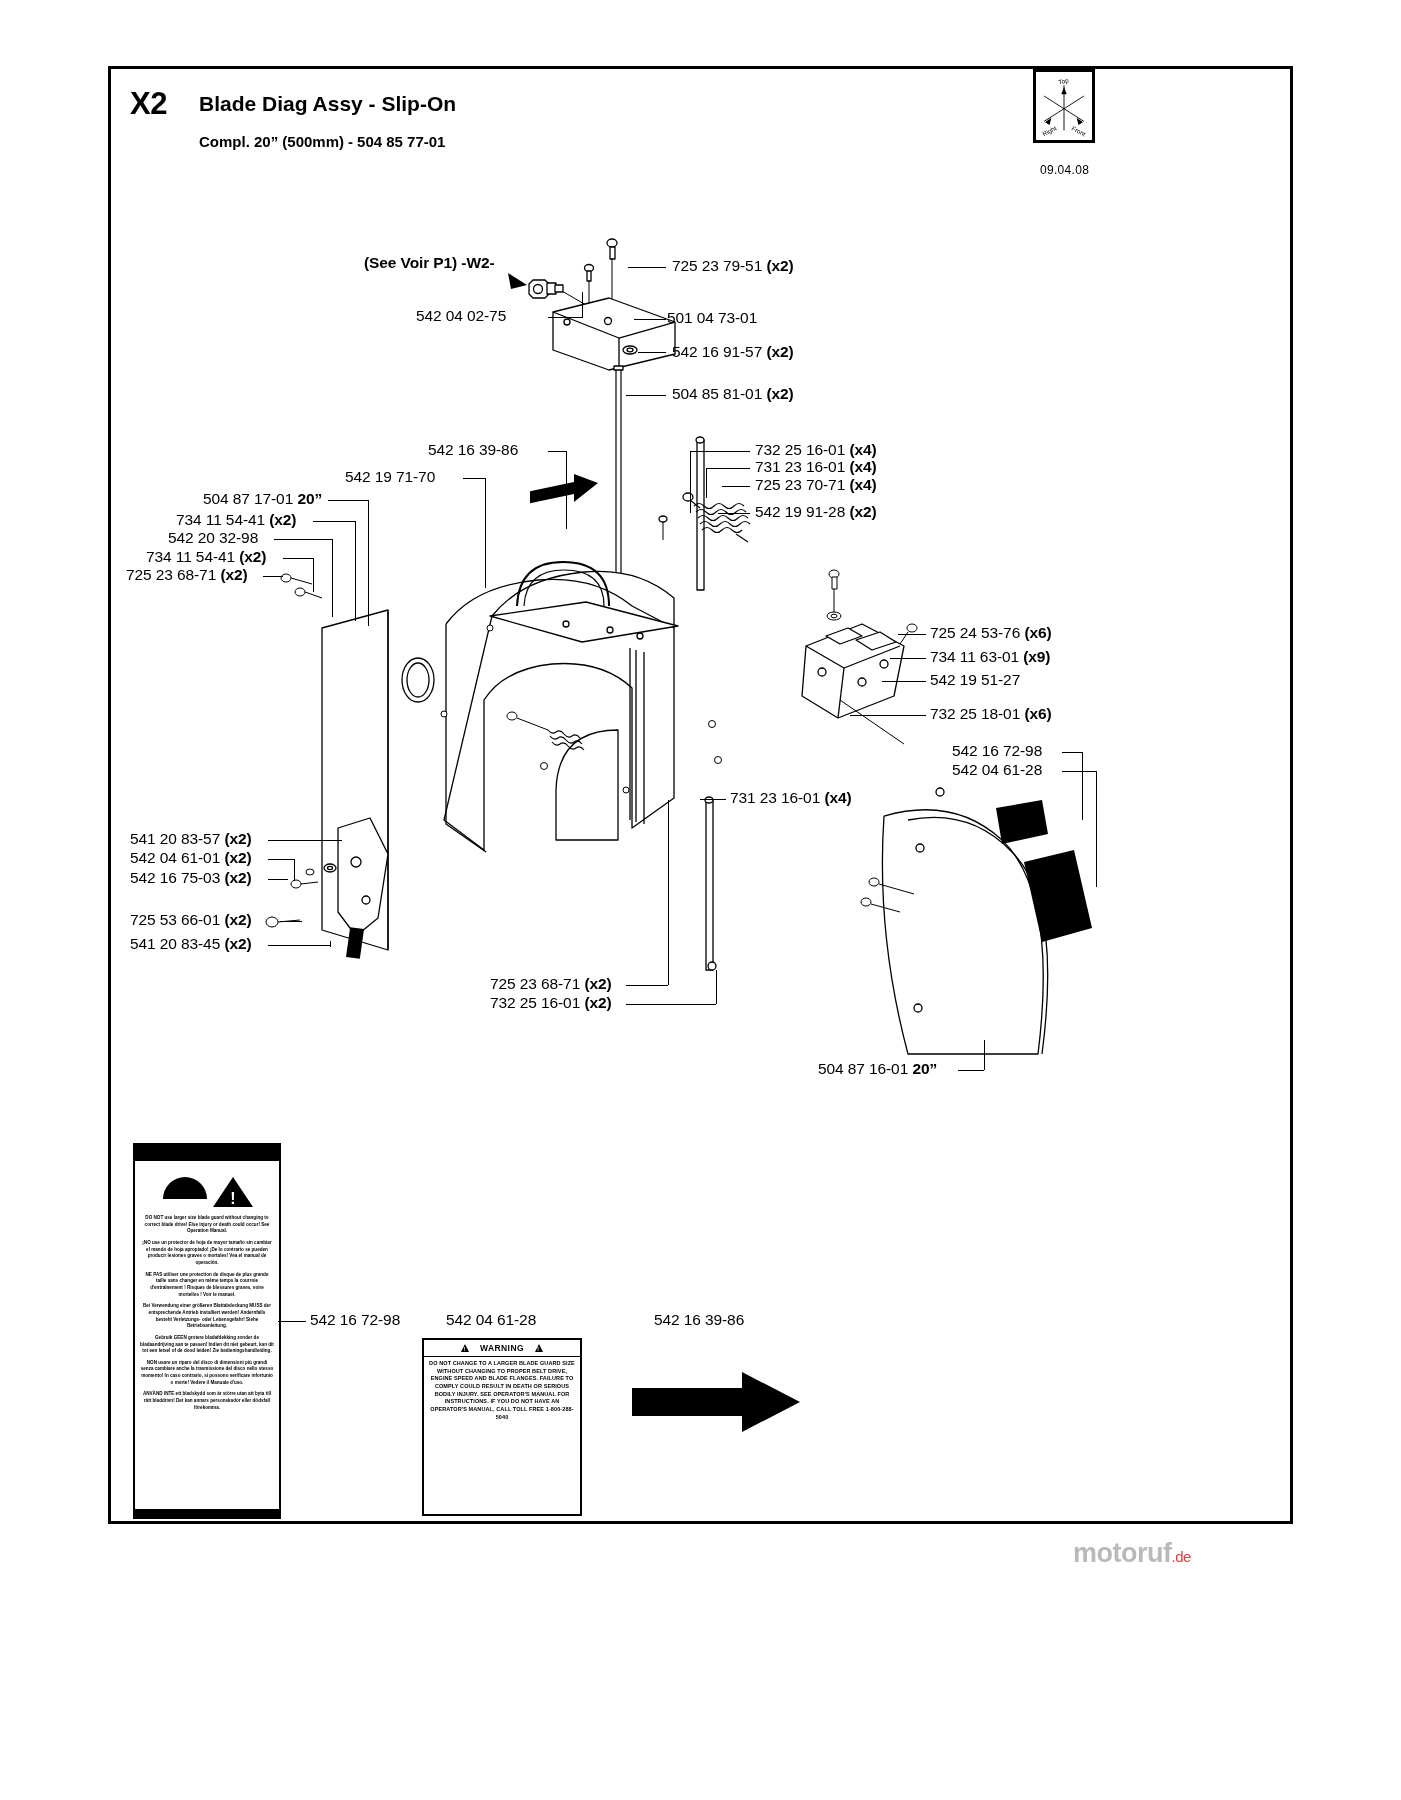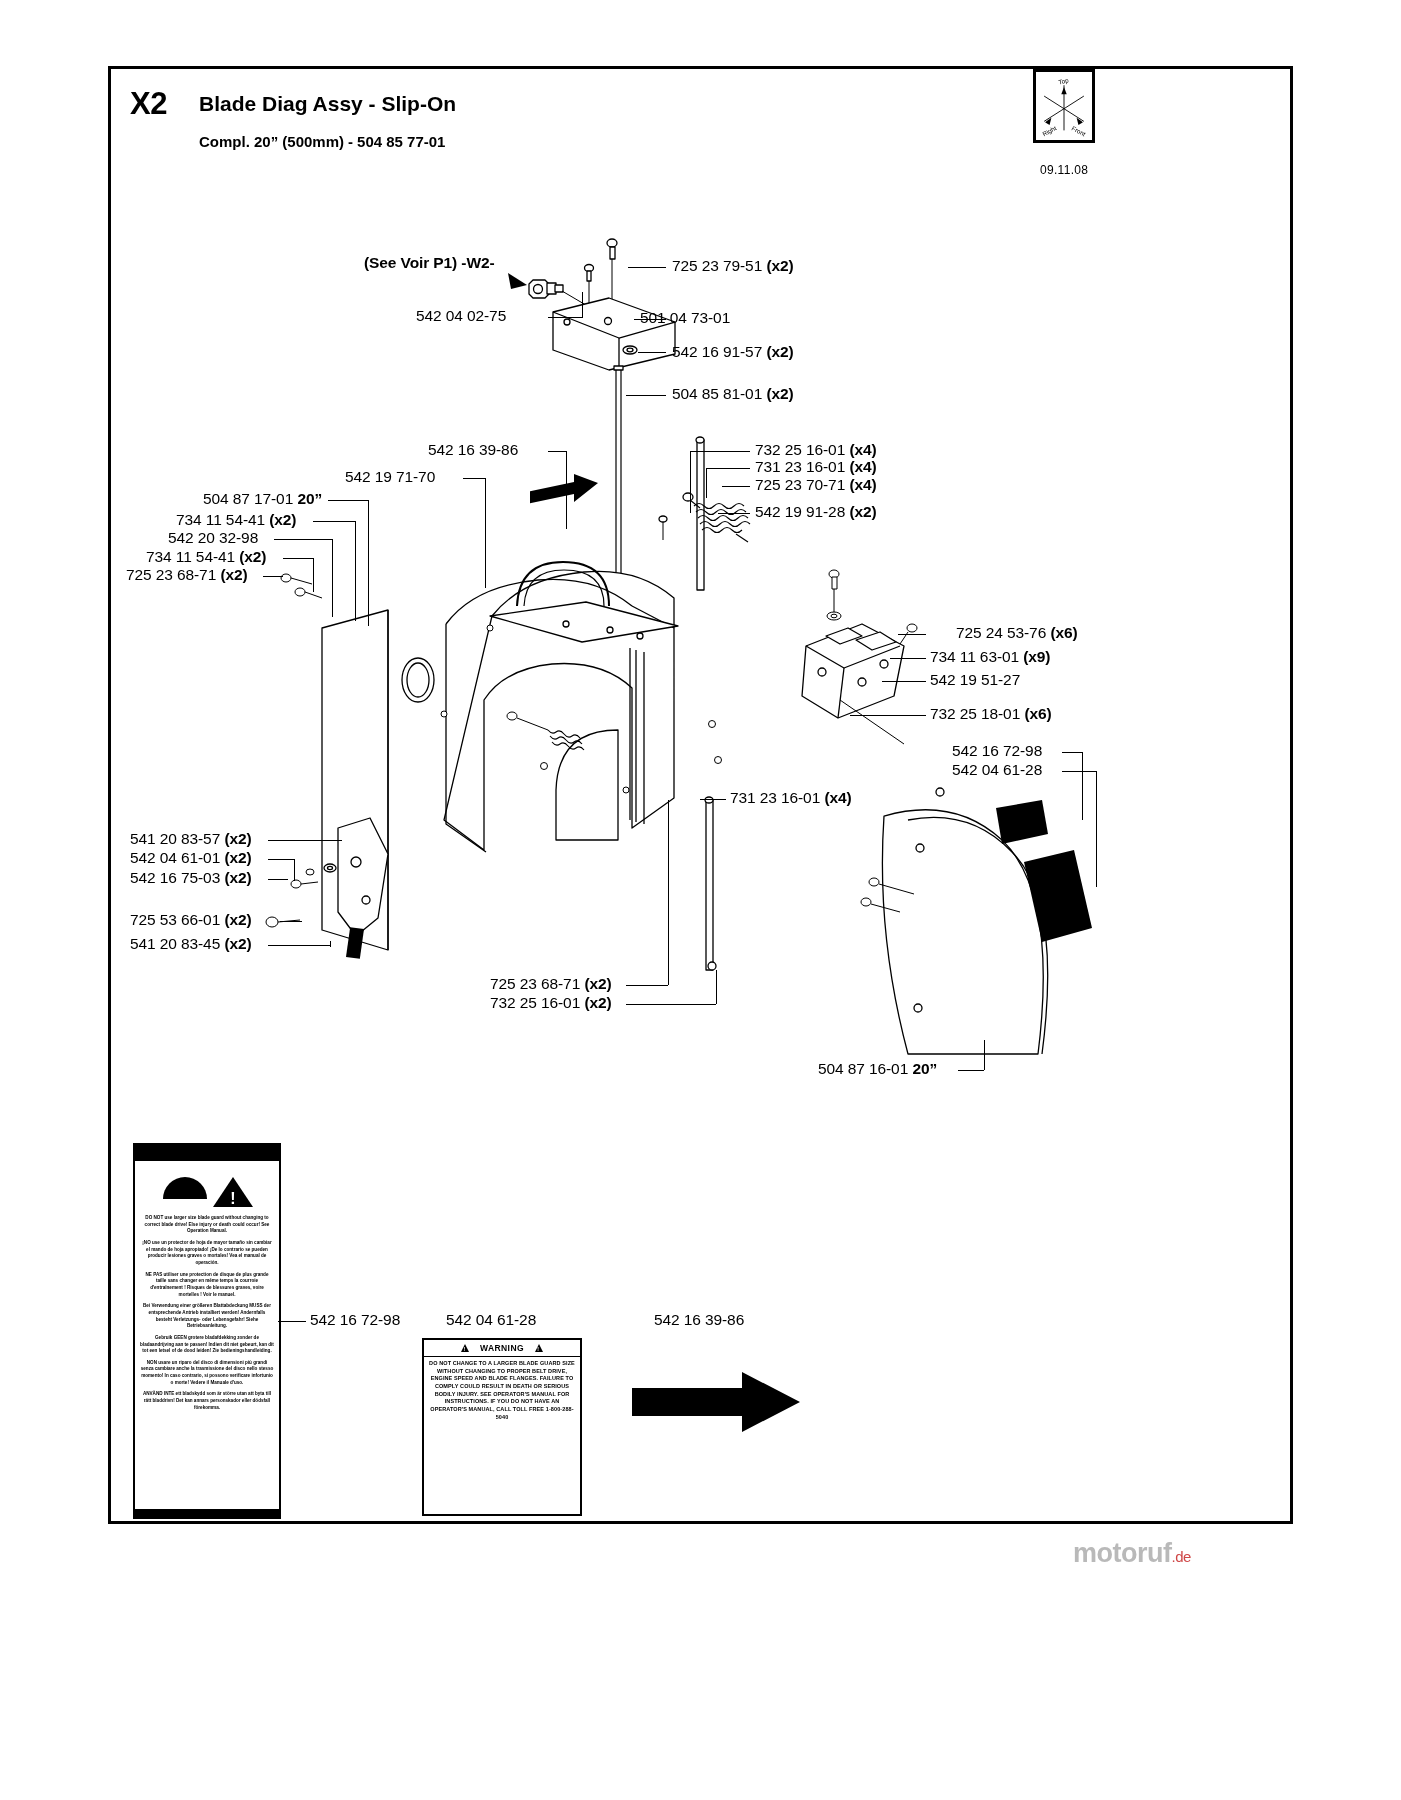--- a/index.html
+++ b/index.html
@@ -51,21 +51,21 @@
       <line x1="9" y1="54" x2="53" y2="26" stroke="#000" stroke-width="1"></line>
       <line x1="53" y1="54" x2="9" y2="26" stroke="#000" stroke-width="1"></line>
       <polygon points="31,16 28,24 34,24" fill="#000"></polygon>
       <polygon points="10,55 17,50 15,58" fill="#000"></polygon>
       <polygon points="52,55 45,50 47,58" fill="#000"></polygon>
       <text x="31" y="12" font-size="7" font-family="Liberation Sans, sans-serif" text-anchor="middle" transform="rotate(-12 31 12)">Top</text>
       <text x="16" y="67" font-size="7" font-family="Liberation Sans, sans-serif" text-anchor="middle" transform="rotate(-28 16 67)">Right</text>
       <text x="46" y="67" font-size="7" font-family="Liberation Sans, sans-serif" text-anchor="middle" transform="rotate(28 46 67)">Front</text>
     </svg>
   </div>
-  <div class="date">09.11.08</div>
+  <div class="date">09.04.08</div>
 
   <svg class="art" viewBox="0 0 1401 1800">
     <g fill="none" stroke="#000" stroke-width="1.3" stroke-linejoin="round">
 
       <path d="M612 242 l0 12 M608 242 l8 0" stroke-width="1"></path>
       <ellipse cx="612" cy="243" rx="5" ry="4" fill="#fff"></ellipse>
       <rect x="610" y="247" width="5" height="12" fill="#fff"></rect>
       <line x1="612" y1="259" x2="612" y2="322" stroke-width="1"></line>
 
       <ellipse cx="589" cy="268" rx="4.5" ry="3.5" fill="#fff"></ellipse>
@@ -218,21 +218,21 @@
   </svg>
 
   <div class="lbl" style="left:364px;top:254px;font-weight:bold;">(See Voir P1) -W2-</div>
   <div class="lbl" style="left:416px;top:307px;">542 04 02-75</div>
   <div class="lead hline" style="left:548px;top:317px;width:34px;"></div>
   <div class="lead vline" style="left:582px;top:292px;height:26px;"></div>
 
   <div class="lbl" style="left:672px;top:257px;"><span>725 23 79-51</span> <b>(x2)</b></div>
   <div class="lead hline" style="left:628px;top:267px;width:38px;"></div>
 
-  <div class="lbl" style="left:640px;top:309px;text-align:center;">501 04 73-01</div>
+  <div class="lbl" style="left:667px;top:309px;text-align:center;">501 04 73-01</div>
   <div class="lead hline" style="left:634px;top:319px;width:32px;"></div>
 
   <div class="lbl" style="left:672px;top:343px;"><span>542 16 91-57</span> <b>(x2)</b></div>
   <div class="lead hline" style="left:638px;top:352px;width:28px;"></div>
 
   <div class="lbl" style="left:672px;top:385px;"><span>504 85 81-01</span> <b>(x2)</b></div>
   <div class="lead hline" style="left:626px;top:395px;width:40px;"></div>
 
   <div class="lbl" style="left:428px;top:441px;">542 16 39-86</div>
   <div class="lead hline" style="left:548px;top:451px;width:18px;"></div>
@@ -268,21 +268,21 @@
   <div class="lbl" style="left:755px;top:458px;"><span>731 23 16-01</span> <b>(x4)</b></div>
   <div class="lead hline" style="left:706px;top:468px;width:44px;"></div>
   <div class="lead vline" style="left:706px;top:468px;height:30px;"></div>
 
   <div class="lbl" style="left:755px;top:476px;"><span>725 23 70-71</span> <b>(x4)</b></div>
   <div class="lead hline" style="left:722px;top:486px;width:28px;"></div>
 
   <div class="lbl" style="left:755px;top:503px;"><span>542 19 91-28</span> <b>(x2)</b></div>
   <div class="lead hline" style="left:718px;top:513px;width:32px;"></div>
 
-  <div class="lbl" style="left:930px;top:624px;margin-left:26px;"><span>725 24 53-76</span> <b>(x6)</b></div>
+  <div class="lbl" style="left:930px;top:624px;"><span>725 24 53-76</span> <b>(x6)</b></div>
   <div class="lead hline" style="left:898px;top:634px;width:28px;"></div>
 
   <div class="lbl" style="left:930px;top:648px;"><span>734 11 63-01</span> <b>(x9)</b></div>
   <div class="lead hline" style="left:890px;top:658px;width:36px;"></div>
 
   <div class="lbl" style="left:930px;top:671px;">542 19 51-27</div>
   <div class="lead hline" style="left:882px;top:681px;width:44px;"></div>
 
   <div class="lbl" style="left:930px;top:705px;"><span>732 25 18-01</span> <b>(x6)</b></div>
   <div class="lead hline" style="left:850px;top:715px;width:76px;"></div>

